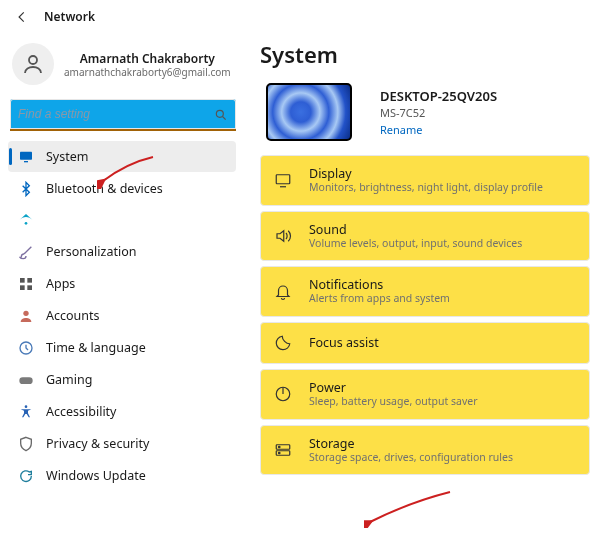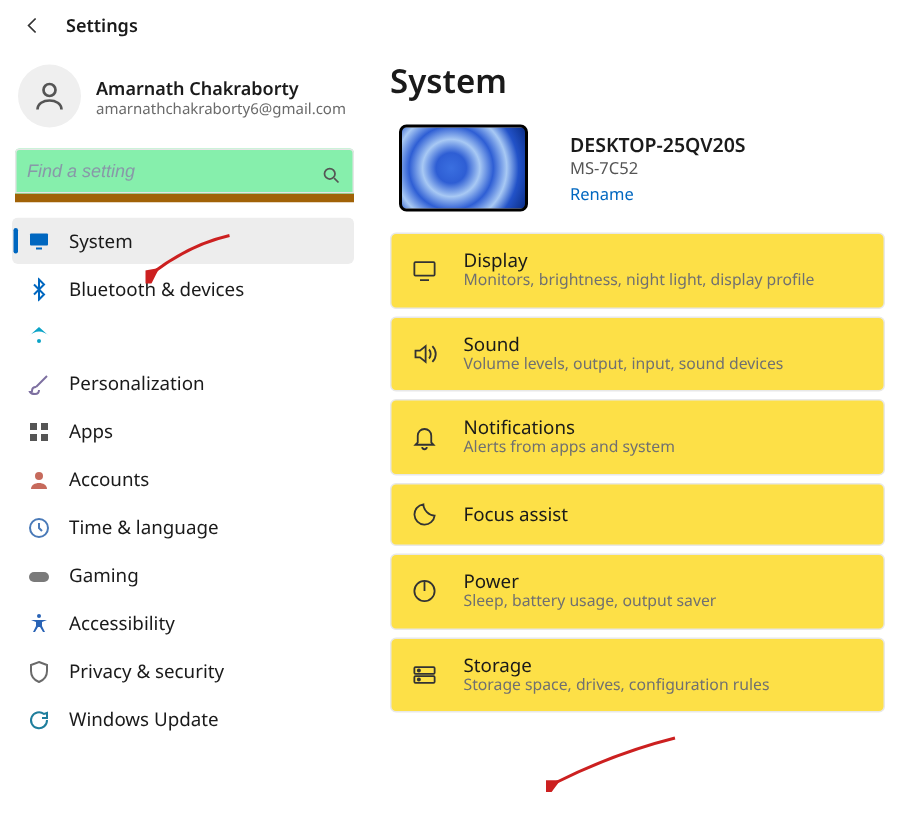--- a/index.html
+++ b/index.html
@@ -16,31 +16,31 @@
   .window { display: flex; flex-direction: column; height: 100%; }
   .titlebar {
     display: flex; align-items: center; gap: 14px;
     padding: 8px 14px 4px 14px;
   }
   .back-btn { width:16px; height:16px; display:flex; align-items:center; justify-content:center; cursor:pointer;}
   .title { font-size: 12px; font-weight:600;}
   .body { display:flex; flex:1; overflow:hidden;}
   
   .sidebar { width: 246px; padding: 8px 8px 0 8px; display:flex; flex-direction:column; }
-  .profile { display:flex; align-items:center; gap:10px; padding:6px 4px 10px 4px;}
+  .profile { display:flex; align-items:center; gap:10px; padding:6px 4px 10px 4px;text-align:center;}
   .avatar {
     width:42px; height:42px; border-radius:50%;
     background:#efefef; display:flex; align-items:center; justify-content:center;
   }
   .profile-text .name { font-size:12px; font-weight:600; line-height:1.25;}
   .profile-text .email { font-size:10px; color:#6a6a6a; line-height:1.2;}
   .search-wrap { position:relative; margin:4px 2px 10px 2px;}
   .search {
-    width:100%; border:none; border-bottom:6px solid #a16207;
-    background:#86efac; padding:8px 28px 8px 8px; font-size:12px;
+    width:100%; border:none; border-bottom:2px solid #a16207;
+    background:#0ea5e9; padding:8px 28px 8px 8px; font-size:12px;
     outline:none; color:#1a1a1a; box-shadow: inset 0 0 0 1px #e6e6e6;
     border-radius:3px 3px 0 0;
   }
   .search::placeholder { color:#8898a8; font-style:italic; }
   .search-icon { position:absolute; right:8px; top:50%; transform:translateY(-50%);}
   .nav { display:flex; flex-direction:column; gap:1px; overflow-y:auto; padding-right:2px;}
   .nav-item {
     display:flex; align-items:center; gap:12px;
     padding:7px 10px; border-radius:4px; cursor:pointer;
     font-size:12.5px; position:relative;
@@ -85,21 +85,21 @@
 <body>
 
 <div class="window">
 
   <div class="titlebar">
     <div class="back-btn">
       <svg width="14" height="14" viewBox="0 0 24 24" fill="none" stroke="#333" stroke-width="2">
           <path d="M15 4 L7 12 L15 20"></path>
         </svg>
     </div>
-    <div class="title">Settings</div>
+    <div class="title">Network</div>
   </div>
 
   <div class="body">
 
     <div class="sidebar">
 
       <div class="profile">
         <div class="avatar">
           <svg width="24" height="24" viewBox="0 0 24 24" fill="none" stroke="#555" stroke-width="1.8">
             <circle cx="12" cy="8" r="4"></circle>

